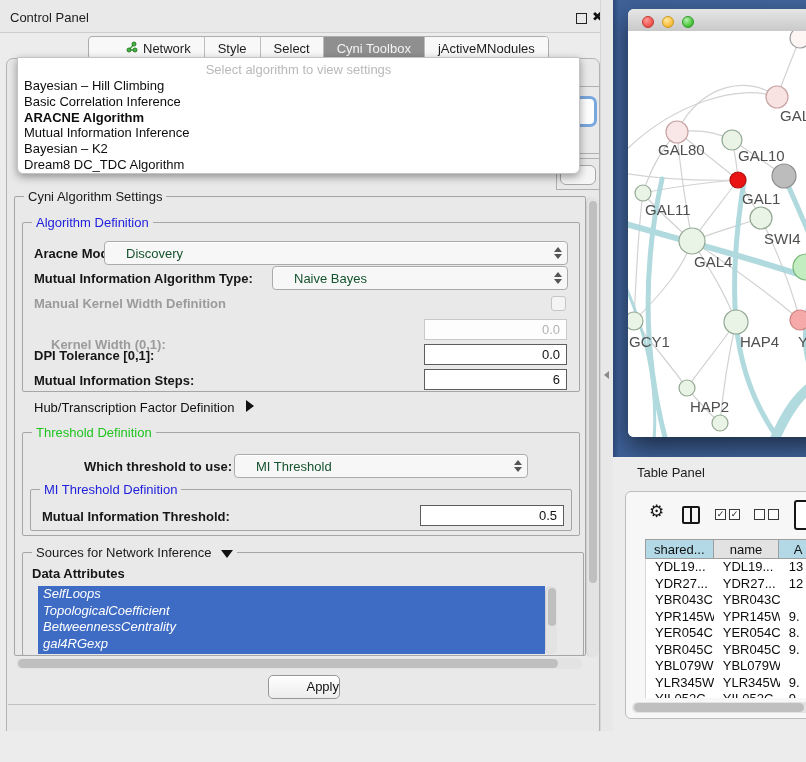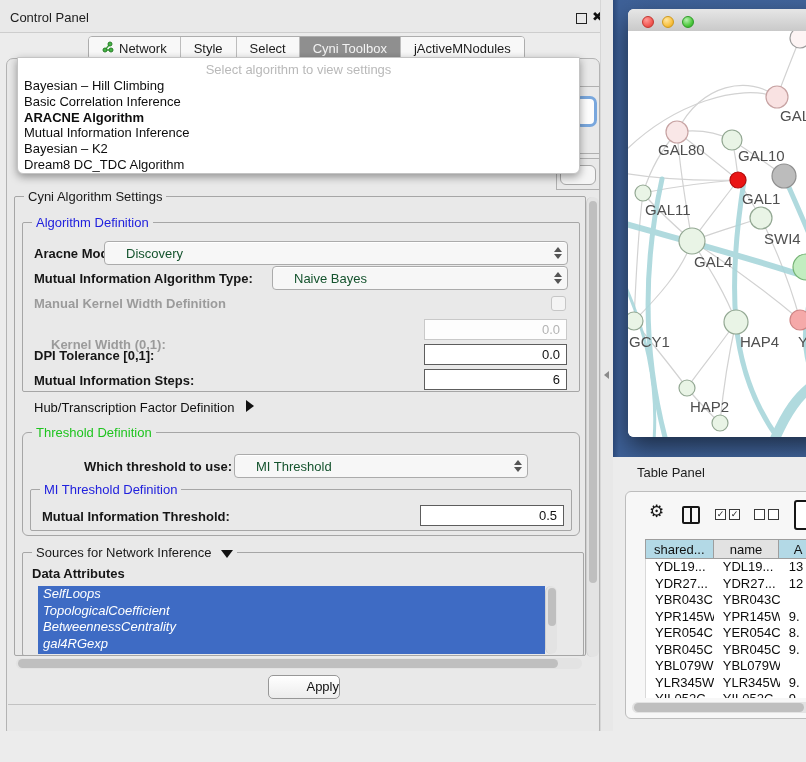--- a/index.html
+++ b/index.html
@@ -6,21 +6,21 @@
   body{font-family:"Liberation Sans","DejaVu Sans",sans-serif;background:#ececec;}
   #root{position:relative;width:806px;height:731px;background:#ececec;overflow:hidden;font-size:13px;color:#1a1a1a;}
   .abs{position:absolute;}
 
   
   #titlebar{left:0;top:0;width:600px;height:32px;background:#e9e9e9;border-bottom:1px solid #cdcdcd;}
   #cp-title{left:10px;top:10px;font-size:13px;color:#1d1d1d;}
   #float-btn{right:0;left:576px;top:13px;width:9px;height:9px;border:1.5px solid #222;background:transparent;}
   #close-btn{left:592px;top:9px;font-size:13px;font-weight:bold;color:#111;}
 
-  .tabgroup{display:flex;height:22px;border:1px solid #adadad;border-radius:4px;overflow:hidden;background:#f8f8f8;}
+  .tabgroup{display:flex;height:22px;border:1px solid #adadad;border-radius:4px;overflow:hidden;background:#f8f8f8;padding-left:24px;}
   .tab{display:flex;align-items:center;gap:5px;padding:0 13px;background:#f8f8f8;border-right:1px solid #bdbdbd;color:#1c1c1c;white-space:nowrap;cursor:default;}
   .tab:last-child{border-right:none;}
   .tab.active{background:#8f8f8f;color:#f3f3f3;}
   #tab-row{left:88px;top:36px;}
   #bottom-tabs{left:147px;top:709px;}
 
   #cp-body{left:6px;top:58px;width:592px;height:677px;border:1px solid #b3b3b3;border-radius:7px;background:#e9e9e9;}
   #content-sep{left:8px;top:704px;width:588px;height:0;border-top:1px solid #c2c2c2;}
 
   
@@ -194,21 +194,21 @@
   <div class="abs row-label" style="left:34px;top:348px;">DPI Tolerance [0,1]:</div>
   <input class="abs tfield" style="left: 424px; top: 344px; width: 143px;" value="0.0">
   <div class="abs row-label" style="left:34px;top:373px;">Mutual Information Steps:</div>
   <input class="abs tfield" style="left: 424px; top: 369px; width: 143px;" value="6">
 
   <div class="abs" style="left:34px;top:400px;font-size:13px;color:#111;">
     <span>Hub/Transcription Factor Definition</span>
     <span class="tri-right" style="margin-left:8px;"></span>
   </div>
 
-  <div class="abs group" style="left:22px;top:432px;width:556px;height:102px;border-radius:6px;">
+  <div class="abs group" style="left:22px;top:432px;width:556px;height:102px;">
     <span class="group-label lbl-green">Threshold Definition</span>
   </div>
   <div class="abs row-label" style="left:84px;top:459px;">Which threshold to use:</div>
   <div class="abs combo" style="left:234px;top:454px;width:292px;">
     <span class="combo-text">MI Threshold</span>
     <span class="combo-arrows">
         <span class="tri-up"></span>
         <span class="tri-dn"></span>
       </span>
   </div>

